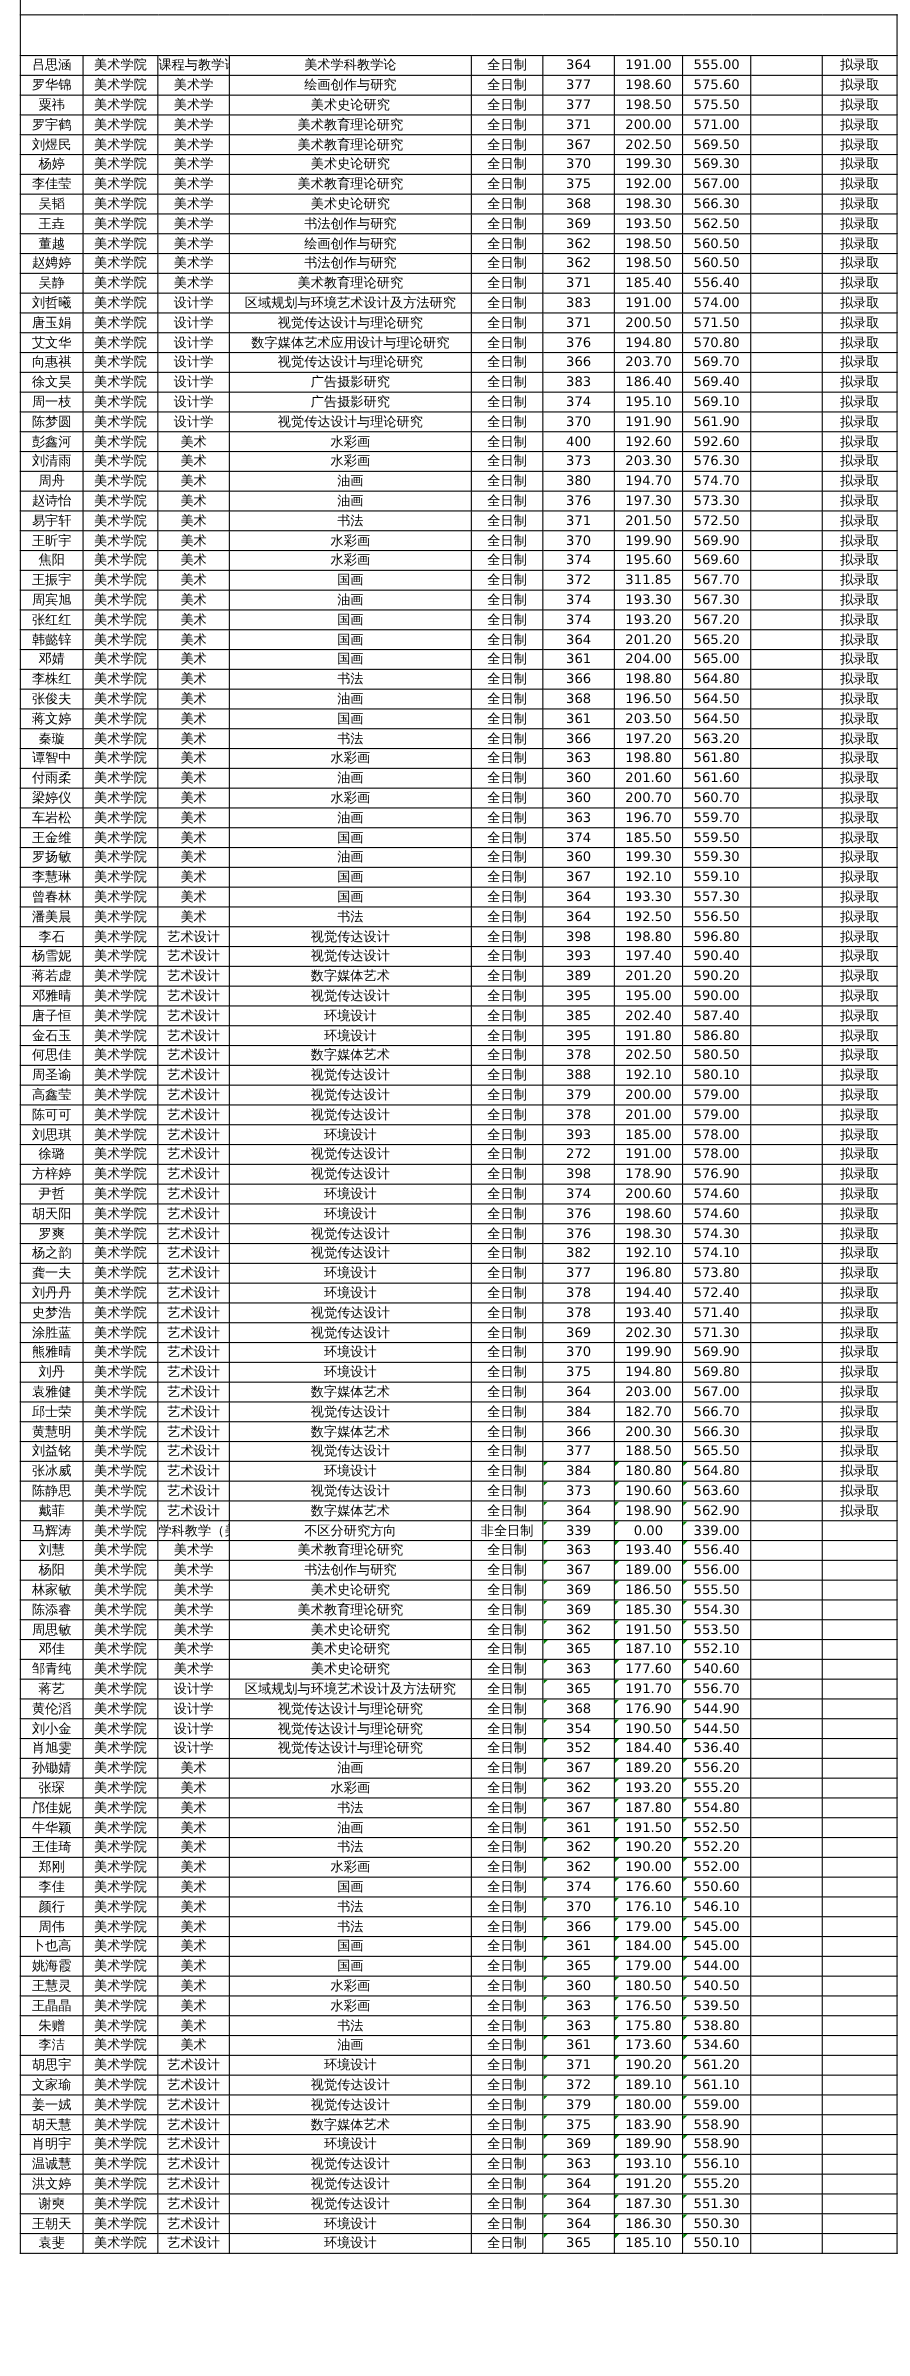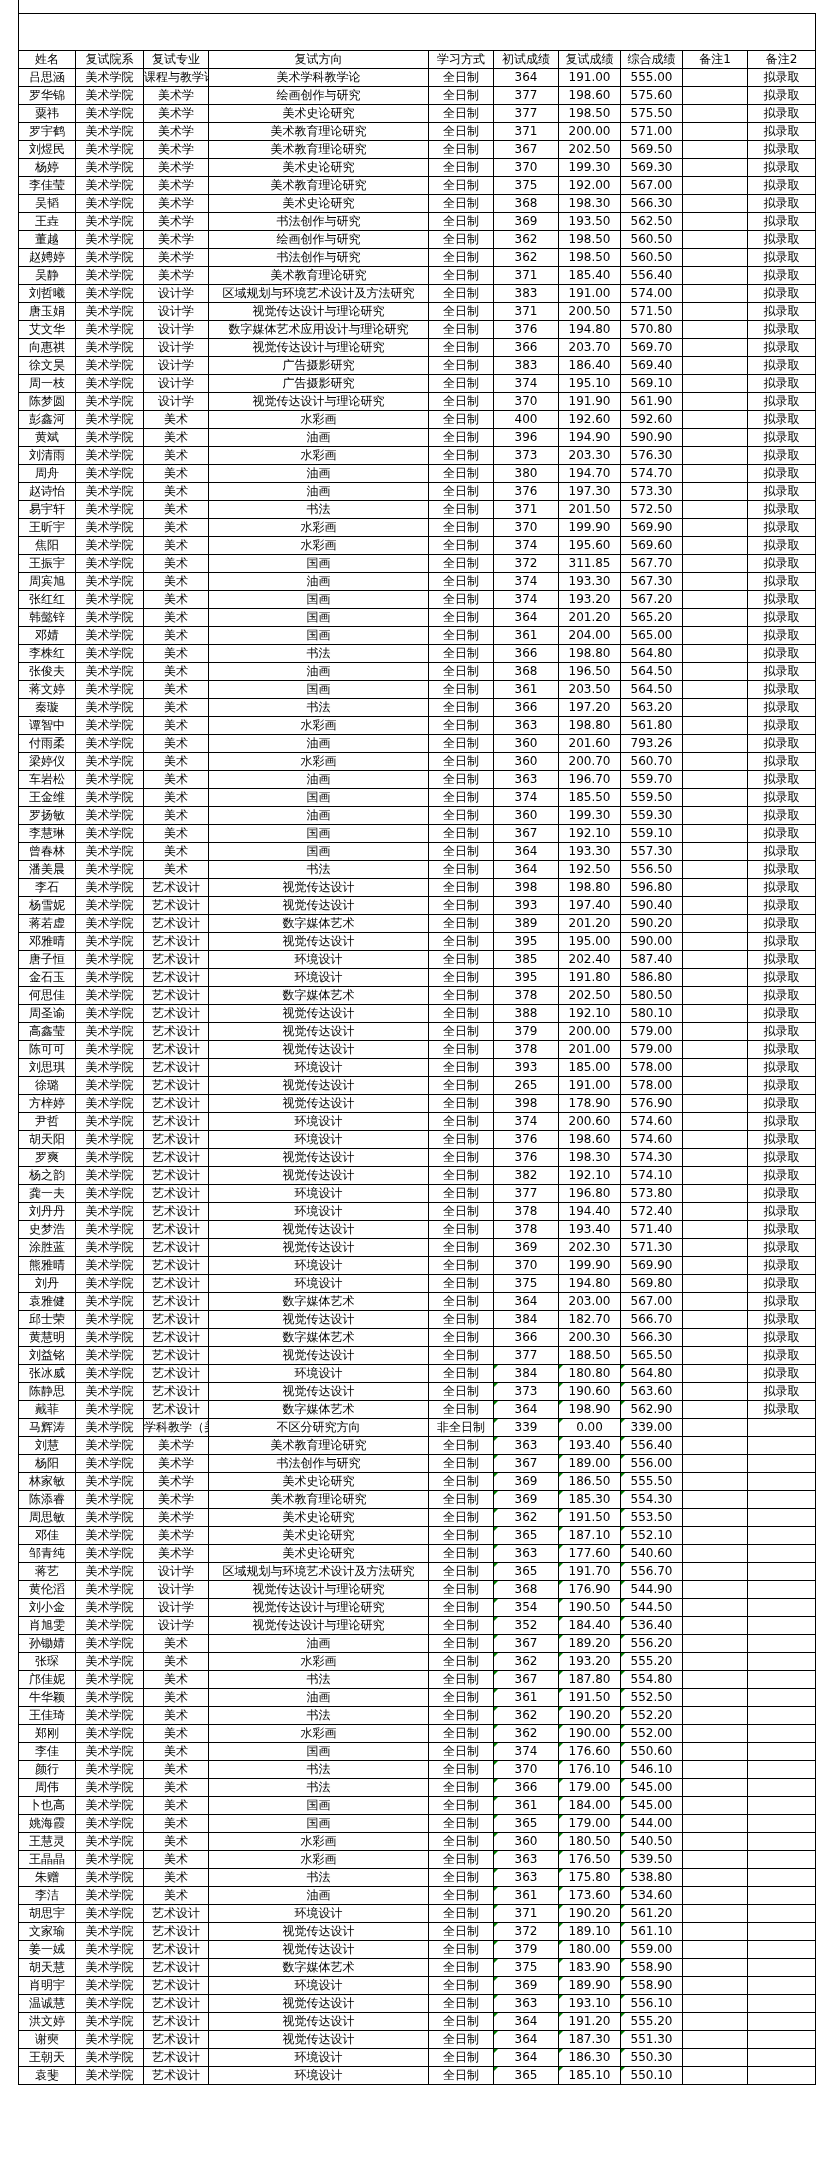--- a/index.html
+++ b/index.html
@@ -70,32 +70,20 @@
         <col style="width:65px">
       <col style="width:62px">
         <col style="width:62px">
         <col style="width:65px">
       <col style="width:68px">
     </colgroup>
     <thead>
       <tr class="title-row">
         <td colspan="10"></td>
       </tr>
-      <tr id="header-row">
-          <th>姓名</th>
-          <th>复试院系</th>
-          <th>复试专业</th>
-          <th>复试方向</th>
-          <th>学习方式</th>
-          <th>初试成绩</th>
-          <th>复试成绩</th>
-          <th>综合成绩</th>
-          <th>备注1</th>
-          <th>备注2</th>
-        </tr>
     </thead>
     <tbody id="table-body">
         <tr>
           <td>吕思涵</td>
           <td>美术学院</td>
           <td>课程与教学论</td>
           <td>美术学科教学论</td>
           <td>全日制</td>
           <td>364</td>
           <td>191.00</td>
@@ -325,32 +313,20 @@
           <td>美术</td>
           <td>水彩画</td>
           <td>全日制</td>
           <td>400</td>
           <td>192.60</td>
           <td>592.60</td>
           <td></td>
           <td>拟录取</td>
         </tr>
         <tr>
-          <td>黄斌</td>
-          <td>美术学院</td>
-          <td>美术</td>
-          <td>油画</td>
-          <td>全日制</td>
-          <td>396</td>
-          <td>194.90</td>
-          <td>590.90</td>
-          <td></td>
-          <td>拟录取</td>
-        </tr>
-        <tr>
           <td>刘清雨</td>
           <td>美术学院</td>
           <td>美术</td>
           <td>水彩画</td>
           <td>全日制</td>
           <td>373</td>
           <td>203.30</td>
           <td>576.30</td>
           <td></td>
           <td>拟录取</td>
@@ -536,21 +512,21 @@
           <td>拟录取</td>
         </tr>
         <tr>
           <td>付雨柔</td>
           <td>美术学院</td>
           <td>美术</td>
           <td>油画</td>
           <td>全日制</td>
           <td>360</td>
           <td>201.60</td>
-          <td>793.26</td>
+          <td>561.60</td>
           <td></td>
           <td>拟录取</td>
         </tr>
         <tr>
           <td>梁婷仪</td>
           <td>美术学院</td>
           <td>美术</td>
           <td>水彩画</td>
           <td>全日制</td>
           <td>360</td>
@@ -762,21 +738,21 @@
           <td>578.00</td>
           <td></td>
           <td>拟录取</td>
         </tr>
         <tr>
           <td>徐璐</td>
           <td>美术学院</td>
           <td>艺术设计</td>
           <td>视觉传达设计</td>
           <td>全日制</td>
-          <td>265</td>
+          <td>272</td>
           <td>191.00</td>
           <td>578.00</td>
           <td></td>
           <td>拟录取</td>
         </tr>
         <tr>
           <td>方梓婷</td>
           <td>美术学院</td>
           <td>艺术设计</td>
           <td>视觉传达设计</td>

